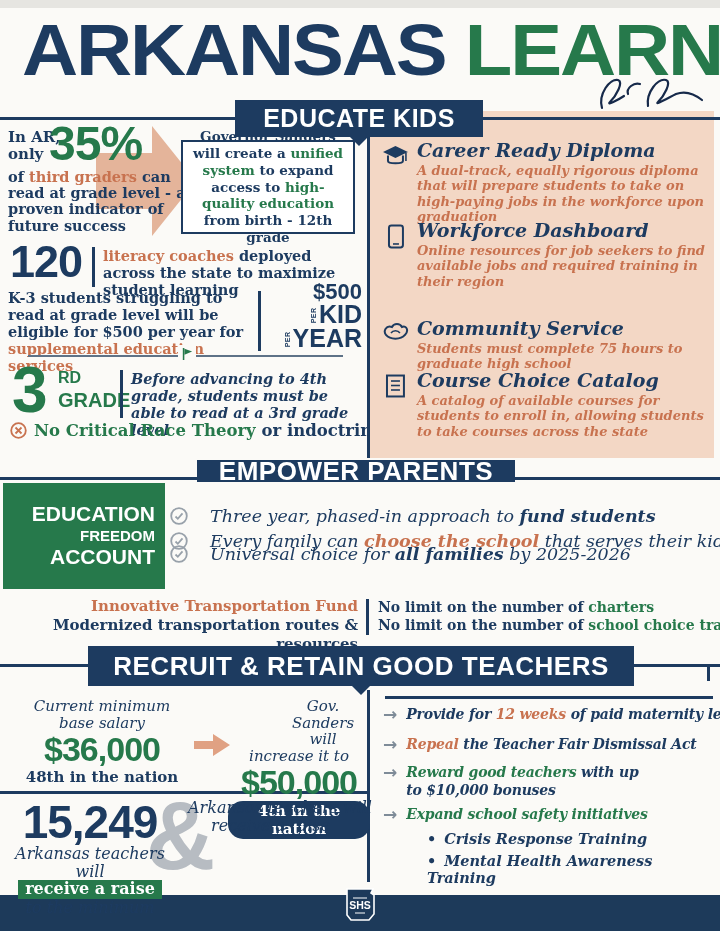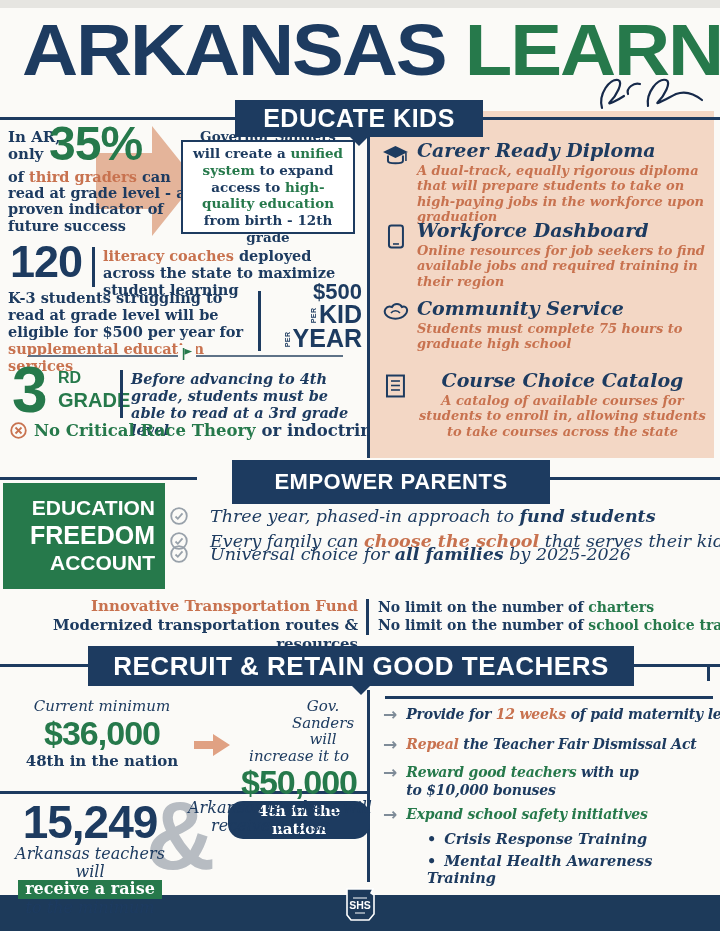--- a/index.html
+++ b/index.html
@@ -91,32 +91,32 @@
       <svg width="27" height="26" viewBox="0 0 27 26" style="margin-top:3px;">
         <rect x="7" y="1.5" width="14" height="22" rx="2.5" fill="none" stroke="#1d3b60" stroke-width="2"></rect>
         <line x1="11" y1="20" x2="17" y2="20" stroke="#1d3b60" stroke-width="1.6"></line>
       </svg>
       <div class="txt">
         <div class="p-title">Workforce Dashboard</div>
         <div class="p-desc">Online resources for job seekers to find available jobs and required training in their region</div>
       </div>
     </div>
 
-    <div class="panel-item" style="top:188px;gap:8px;">
+    <div class="panel-item" style="top:208px;gap:8px;">
       <svg width="27" height="22" viewBox="0 0 27 22" style="margin-top:3px;">
         <path d="M4 13 C1 9 4 3 10 5 C12 1 18 1 20 5 C25 3 27 9 23 13 C19 18 8 18 4 13 Z" fill="none" stroke="#1d3b60" stroke-width="2"></path>
         <path d="M9 11 C11 8 16 8 18 11" fill="none" stroke="#1d3b60" stroke-width="1.5"></path>
       </svg>
       <div class="txt">
         <div class="p-title">Community Service</div>
         <div class="p-desc">Students must complete 75 hours to graduate high school</div>
       </div>
     </div>
 
-    <div class="panel-item" style="top:260px;text-align:center;">
+    <div class="panel-item" style="top:260px;">
       <svg width="27" height="24" viewBox="0 0 27 24" style="margin-top:3px;">
         <rect x="5" y="1.5" width="17" height="21" fill="none" stroke="#1d3b60" stroke-width="2"></rect>
         <line x1="9" y1="7" x2="18" y2="7" stroke="#1d3b60" stroke-width="1.6"></line>
         <line x1="9" y1="11.5" x2="18" y2="11.5" stroke="#1d3b60" stroke-width="1.6"></line>
         <line x1="9" y1="16" x2="18" y2="16" stroke="#1d3b60" stroke-width="1.6"></line>
       </svg>
       <div class="txt">
         <div class="p-title">Course Choice Catalog</div>
         <div class="p-desc">A catalog of available courses for students to enroll in, allowing students to take courses across the state</div>
       </div>
@@ -176,29 +176,29 @@
       <circle cx="8.5" cy="8.5" r="7.3" fill="none" stroke="#c8724f" stroke-width="1.8"></circle>
       <path d="M5.5 5.5 L11.5 11.5 M11.5 5.5 L5.5 11.5" stroke="#c8724f" stroke-width="1.8"></path>
     </svg>
     <div class="serif" style="font-size:16.5px;white-space:nowrap;">
       <span class="green">No Critical Race Theory</span><span> or indoctrination</span>
     </div>
   </div>
 
   <div class="hline" style="left:0;top:477px;width:197px;height:3px;"></div>
   <div class="hline" style="left:515px;top:477px;width:205px;height:3px;"></div>
-  <div class="banner" style="left:197px;top:460px;width:318px;height:44px;font-size:22px;margin-left:35px;">
+  <div class="banner" style="left:197px;top:460px;width:318px;height:22px;font-size:26px;">
     <span>EMPOWER PARENTS</span>
   </div>
 
   <div class="abs" style="left:3px;top:483px;width:162px;height:106px;background:var(--green);
         display:flex;flex-direction:column;justify-content:center;align-items:flex-end;
         padding-right:10px;line-height:1.18;">
     <div class="sans white" style="font-size:21px;">EDUCATION</div>
-    <div class="sans white" style="font-size:25px;">FREEDOM</div>
+    <div class="sans white" style="font-size:15px;">FREEDOM</div>
     <div class="sans white" style="font-size:21px;text-align:center;">ACCOUNT</div>
   </div>
 
   <div class="check-row" style="top:506px;">
     <svg width="18" height="18" viewBox="0 0 18 18">
       <circle cx="9" cy="9" r="7.8" fill="none" stroke="#98a1aa" stroke-width="1.8"></circle>
       <path d="M5.5 9.5 l2.3 2.3 L12.5 6.3" fill="none" stroke="#98a1aa" stroke-width="1.8"></path>
     </svg>
     <div class="t"><span>Three year, phased-in approach to </span><b>fund students</b><span></span></div>
   </div>
@@ -238,20 +238,21 @@
     <span>RECRUIT &amp; RETAIN GOOD TEACHERS</span>
     <span class="tri"></span>
   </div>
 
   <div class="vline" style="left:367px;top:690px;width:3px;height:192px;"></div>
   <div class="hline" style="left:385px;top:696px;width:328px;height:3px;"></div>
   <div class="hline" style="left:0;top:791px;width:367px;height:3px;"></div>
 
   <div class="abs" style="left:12px;top:698px;width:180px;text-align:center;">
     <div class="serif-n" style="font-size:15px;line-height:1.1;">Current minimum</div>
+    <div class="serif-n" style="font-size:15px;line-height:1.1;">base salary</div>
     <div class="sans green" style="font-size:34px;line-height:1.1;letter-spacing:-1px;">$36,000</div>
     <div class="serif" style="font-size:15px;">48th in the nation</div>
   </div>
   <svg class="abs" style="left:194px;top:734px;" width="36" height="22" viewBox="0 0 36 22">
     <path d="M0 7 h19 v-7 l17 11 l-17 11 v-7 H0 Z" fill="#e0a183"></path>
   </svg>
   <div class="abs" style="left:228px;top:698px;width:142px;text-align:center;">
     <div class="serif-n" style="font-size:15px;line-height:1.1;margin-left:48px;">Gov. Sanders will</div>
     <div class="serif-n" style="font-size:15px;line-height:1.1;">increase it to</div>
     <div class="sans green" style="font-size:34px;line-height:1.1;letter-spacing:-1px;">$50,000</div>

